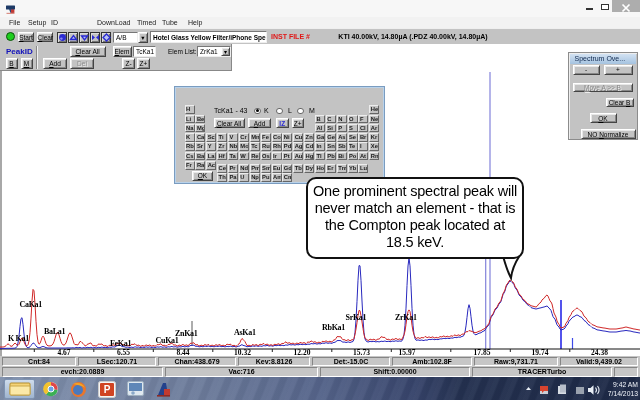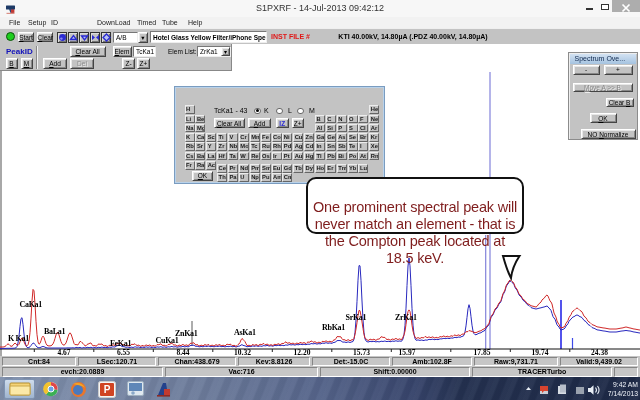--- a/index.html
+++ b/index.html
@@ -33,21 +33,20 @@
 <body>
 <div id="scr">
 
 <div id="titlebar">
  <svg class="abs" style="left:5px;top:3px" width="11" height="11" viewBox="0 0 11 11">
   <rect x="1" y="2.5" width="9" height="4" rx="0.5" fill="#1d3a66"></rect>
   <polygon points="4,6 9,6 8.5,10 5.5,10" fill="#2a4a7a"></polygon>
   <rect x="6" y="6.5" width="3.4" height="3.4" fill="#c43a34"></rect>
   <rect x="1.5" y="9.8" width="8" height="1.4" fill="#d98f86"></rect>
  </svg>
- <div id="titletx">S1PXRF - 14-Jul-2013 09:42:12</div>
  <div class="abs" style="left:586px;top:8px;width:7px;height:1.8px;background:#333"></div>
  <div class="abs" style="left:600.5px;top:3.5px;width:8px;height:6px;border:1.6px solid #333;background:#fff"></div>
  <div class="abs" style="left:612px;top:0;width:28px;height:12px;background:#adadad">
    <svg width="28" height="12">
           <path d="M10.5 2.5 L17.5 9.5 M17.5 2.5 L10.5 9.5" stroke="#fff" stroke-width="1.7"></path>
         </svg>
  </div>
 </div>
 
 <div id="menubar">
@@ -272,22 +271,22 @@
  <div class="b3" style="left:35px;top:12px;width:29px;height:9.5px;line-height:8px">+</div>
  <div class="b3" style="left:4px;top:29.5px;width:60px;height:9.5px;line-height:8.5px;color:#8a8a8a;text-shadow:1px 1px 0 #eee"><u>M</u>ove A &gt;&gt; B</div>
  <div class="b3" style="left:37px;top:44.5px;width:28px;height:9.5px;line-height:8.5px">Clear <u>B</u></div>
  <div class="b3" style="left:21px;top:59.5px;width:27px;height:10px;line-height:9px"><u>O</u>K</div>
  <div class="b3" style="left:12px;top:75.5px;width:55px;height:10px;line-height:9px">NO <u>N</u>ormalize</div>
 </div>
 
 <svg class="abs" style="left:480px;top:250px" width="60" height="45" viewBox="0 0 60 45">
  <path d="M23 6 C25.5 15 28.5 23.5 31 28 C32 20 35.5 12 39.5 6 Z" fill="#fff" stroke="#111" stroke-width="2"></path>
 </svg>
-<div class="abs" style="left:306px;top:177px;width:218px;height:57px;background:#fff;border:2px solid #111;border-radius:10px;
- font-size:14.5px;line-height:17px;text-align:center;color:#7f1d1d;padding-top:20px;letter-spacing:-0.2px">
+<div class="abs" style="left:306px;top:177px;width:218px;height:82px;background:#fff;border:2px solid #111;border-radius:10px;
+ font-size:14.5px;line-height:17px;text-align:center;color:#000000;padding-top:4px;letter-spacing:-0.2px">
 One prominent spectral peak will<br>never match an element - that is<br>the Compton peak located at<br>18.5 keV.
 </div>
 
 <div id="stat1">
       <div class="seg1" style="left:2px;width:74px">Cnt:84</div>
       <div class="seg1" style="left:78px;width:78px">LSec:120.71</div>
       <div class="seg1" style="left:158px;width:78px">Chan:438.679</div>
       <div class="seg1" style="left:238px;width:72px">Kev:8.8126</div>
       <div class="seg1" style="left:312px;width:78px">Det:-15.0C</div>
       <div class="seg1" style="left:392px;width:80px">Amb:102.8F</div>

